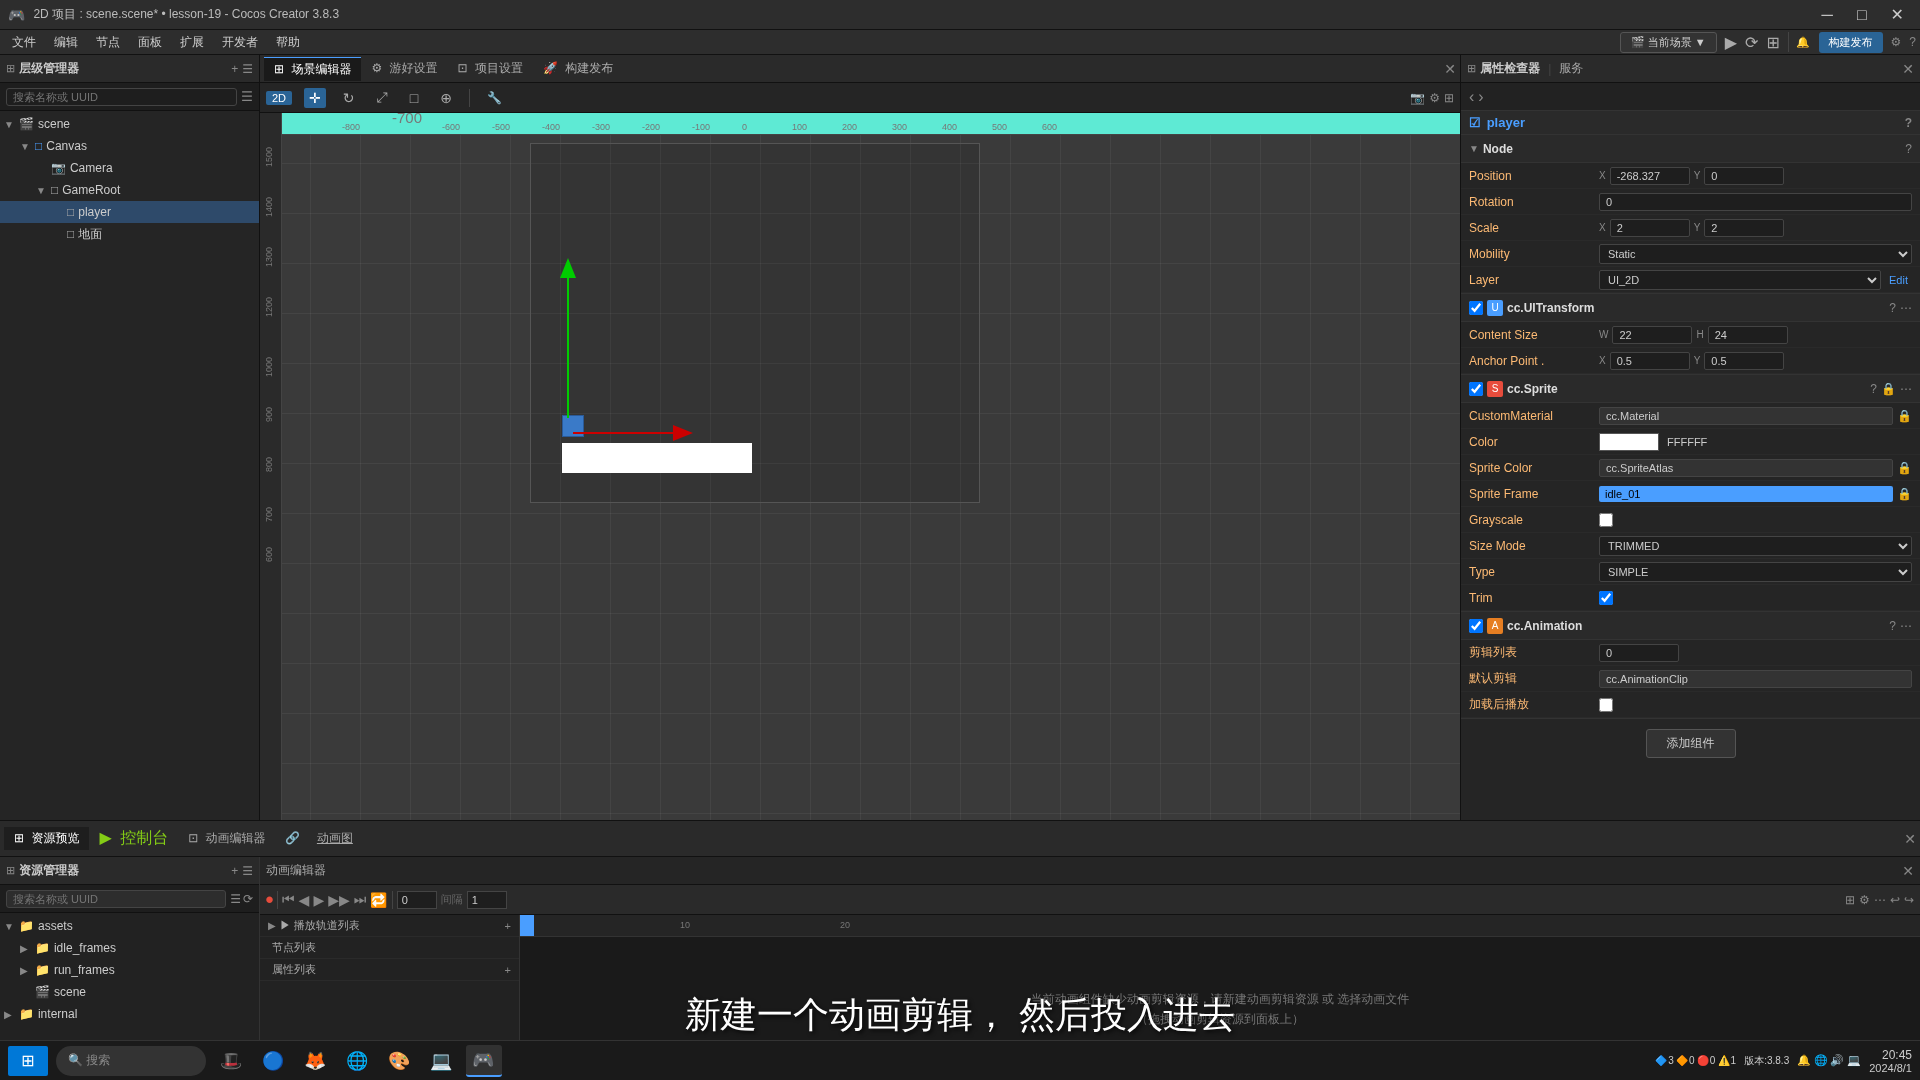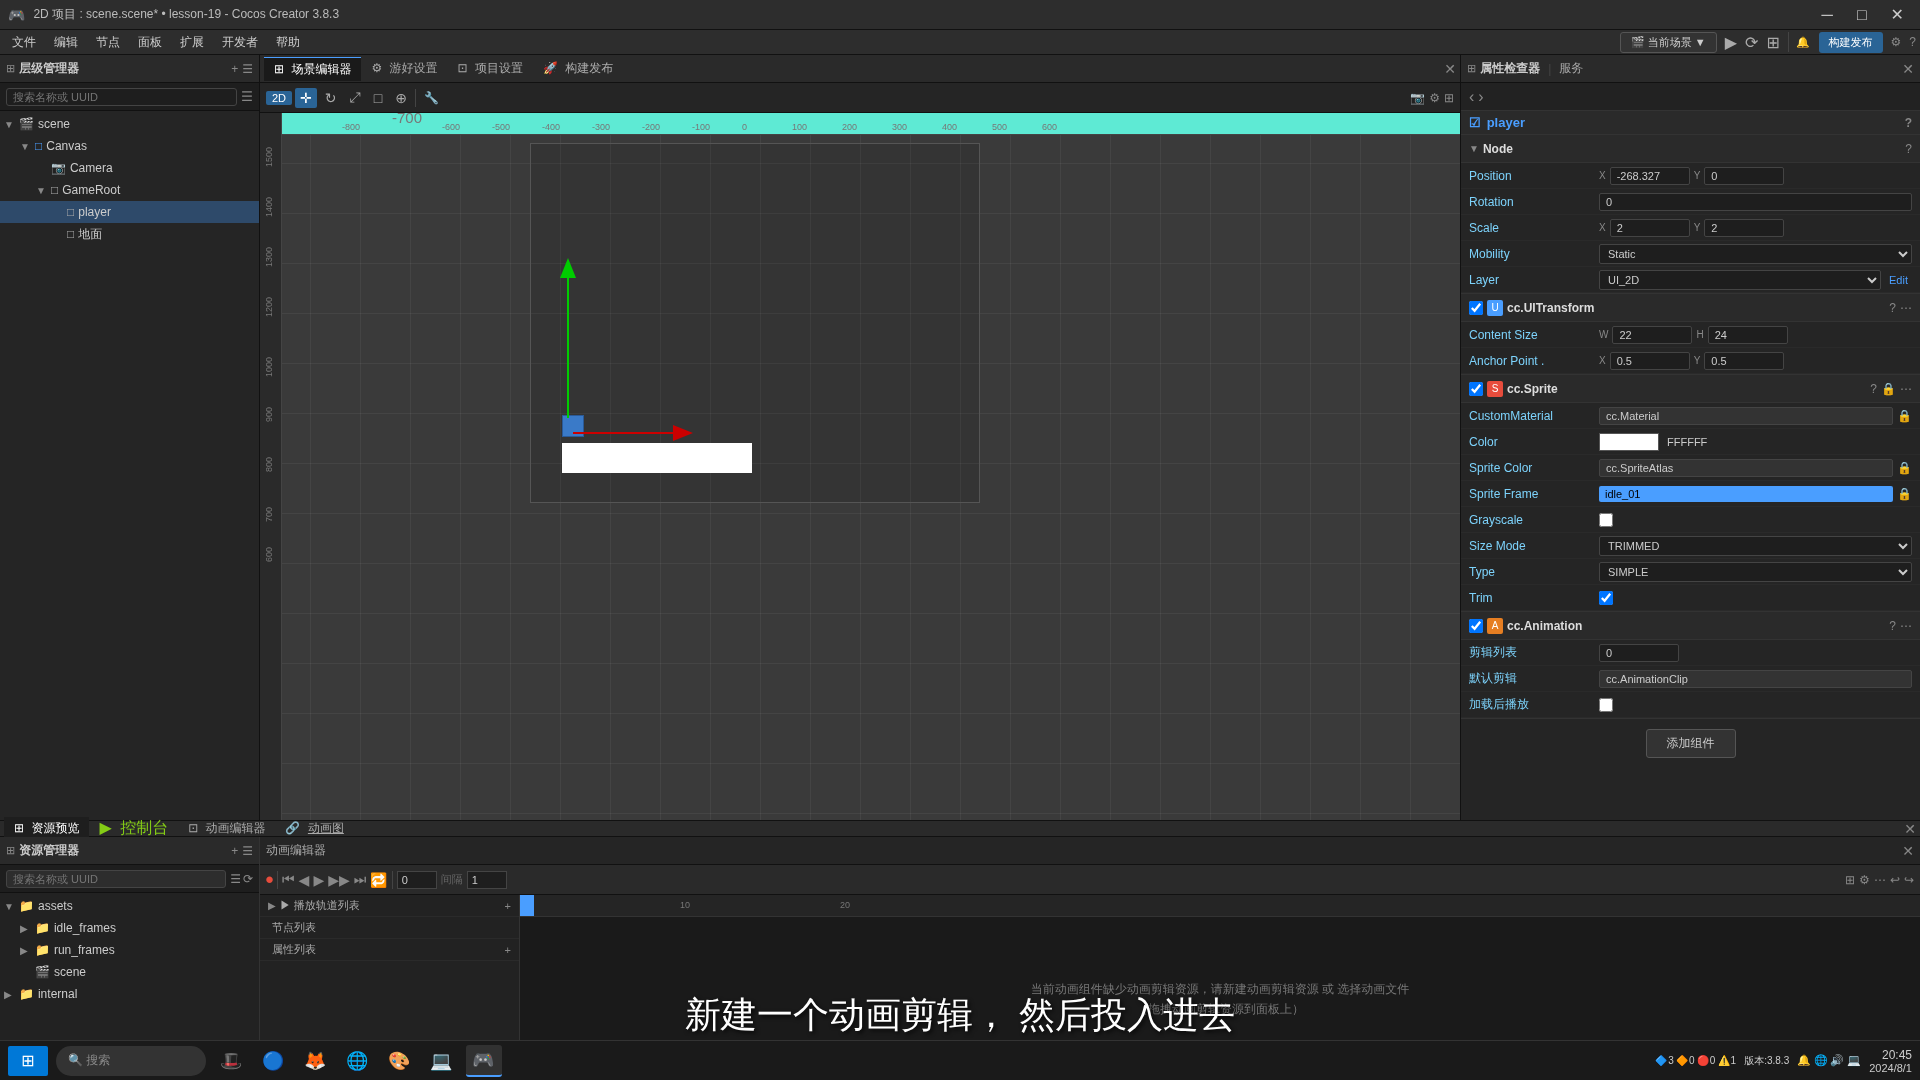--- a/index.html
+++ b/index.html
@@ -35,21 +35,21 @@
 
     #scene-canvas { flex: 1; background: #3a3a3a; position: relative; overflow: hidden; }
     .grid-bg { position: absolute; inset: 0; background-image: linear-gradient(rgba(255,255,255,0.05) 1px, transparent 1px), linear-gradient(90deg, rgba(255,255,255,0.05) 1px, transparent 1px); background-size: 50px 50px; }
 
     
     #right-panel { width: 460px; background: #252525; border-left: 1px solid #111; display: flex; flex-direction: column; overflow-y: auto; }
 
     .prop-section { border-bottom: 1px solid #333; }
 
     .prop-row { display: flex; align-items: center; height: 26px; padding: 0 8px; border-bottom: 1px solid #2a2a2a; }
-    .prop-label { width: 130px; font-size: 12px; color: #7dd3fc; flex-shrink: 0; }
+    .prop-label { width: 130px; font-size: 12px; color: #fdba74; flex-shrink: 0; }
     .prop-value { flex: 1; display: flex; align-items: center; gap: 4px; }
     .prop-input { background: #1e1e1e; border: 1px solid #444; color: #ccc; padding: 2px 6px; font-size: 11px; border-radius: 2px; width: 80px; }
     .prop-input-wide { background: #1e1e1e; border: 1px solid #444; color: #ccc; padding: 2px 6px; font-size: 11px; border-radius: 2px; flex: 1; }
     .prop-select { background: #1e1e1e; border: 1px solid #444; color: #ccc; padding: 2px 4px; font-size: 11px; border-radius: 2px; flex: 1; cursor: pointer; }
     .prop-checkbox { width: 14px; height: 14px; }
 
     .sprite-frame-input { background: #4a9eff; border: none; color: #000; padding: 2px 6px; font-size: 11px; border-radius: 2px; flex: 1; }
 
     .add-component-btn { display: flex; justify-content: center; padding: 10px; }
     .add-component-btn button { background: #333; border: 1px solid #555; color: #ccc; padding: 5px 20px; border-radius: 3px; cursor: pointer; font-size: 12px; }
@@ -194,21 +194,21 @@
         </span>
         <span style="padding:3px 10px; color:#aaa; font-size:12px; cursor:pointer;">
           <span>🚀</span>
           <span style="margin-left:4px;">构建发布</span>
         </span>
         <div style="margin-left:auto; display:flex; gap:4px;">
           <button style="background:none; border:none; color:#888; cursor:pointer; font-size:14px;">✕</button>
         </div>
       </div>
 
-      <div style="height:30px; background:#252525; display:flex; align-items:center; padding:0 6px; border-bottom:1px solid #111; gap:3px;">
+      <div style="height:30px; background:#252525; display:flex; align-items:center; padding:0 6px; border-bottom:1px solid #111; gap:12px;">
         <button style="background:#2a6496; border:none; color:#fff; padding:1px 6px; border-radius:2px; font-size:11px; cursor:pointer;">2D</button>
         <button style="background:#2a6496; border:none; color:#fff; font-size:14px; padding:2px 5px; border-radius:2px; cursor:pointer;">✛</button>
         <button style="background:none; border:none; color:#aaa; font-size:14px; padding:2px 5px; cursor:pointer;">↻</button>
         <button style="background:none; border:none; color:#aaa; font-size:14px; padding:2px 5px; cursor:pointer;">⤢</button>
         <button style="background:none; border:none; color:#aaa; font-size:14px; padding:2px 5px; cursor:pointer;">□</button>
         <button style="background:none; border:none; color:#aaa; font-size:14px; padding:2px 5px; cursor:pointer;">⊕</button>
         <div style="width:1px; height:18px; background:#444;"></div>
         <button style="background:none; border:none; color:#aaa; font-size:12px; padding:2px 5px; cursor:pointer;">🔧</button>
         <div style="margin-left:auto; display:flex; gap:4px;">
           <button style="background:none; border:none; color:#888; cursor:pointer; font-size:12px;">📷</button>
@@ -489,36 +489,36 @@
       </div>
 
       <div class="add-component-btn">
         <button>添加组件</button>
       </div>
     </div>
   </div>
 
   <div id="bottom-area" style="height:260px; background:#1e1e1e; border-top:1px solid #111; display:flex; flex-direction:column;">
 
-    <div id="bottom-tabs" style="height:16px; background:#2a2a2a; display:flex; align-items:center; padding:0 4px; border-bottom:1px solid #111;">
+    <div id="bottom-tabs" style="height:36px; background:#2a2a2a; display:flex; align-items:center; padding:0 4px; border-bottom:1px solid #111;">
       <span style="padding:3px 10px; color:#fff; font-size:12px; background:#1e1e1e; cursor:pointer;">
         <span>⊞</span>
         <span style="margin-left:4px;">资源预览</span>
       </span>
       <span style="padding:3px 10px; color:#84cc16; font-size:16px; cursor:pointer;">
         <span>▶</span>
         <span style="margin-left:4px;">控制台</span>
       </span>
       <span style="padding:3px 10px; color:#aaa; font-size:12px; cursor:pointer;">
         <span>⊡</span>
         <span style="margin-left:4px;">动画编辑器</span>
       </span>
       <span style="padding:3px 10px; color:#aaa; font-size:12px; cursor:pointer;">
         <span>🔗</span>
-        <span style="margin-left:4px;text-decoration:underline;">动画图</span>
+        <span style="margin-left:13px;text-decoration:underline;">动画图</span>
       </span>
       <div style="margin-left:auto; display:flex; gap:4px;">
         <button style="background:none; border:none; color:#888; cursor:pointer; font-size:14px;">✕</button>
       </div>
     </div>
 
     <div style="display:flex; flex:1; min-height:0;">
 
       <div id="assets-panel" style="width:260px; border-right:1px solid #333; background:#222; display:flex; flex-direction:column;">
         <div style="height:28px; background:#2a2a2a; display:flex; align-items:center; padding:0 6px; border-bottom:1px solid #111;">

